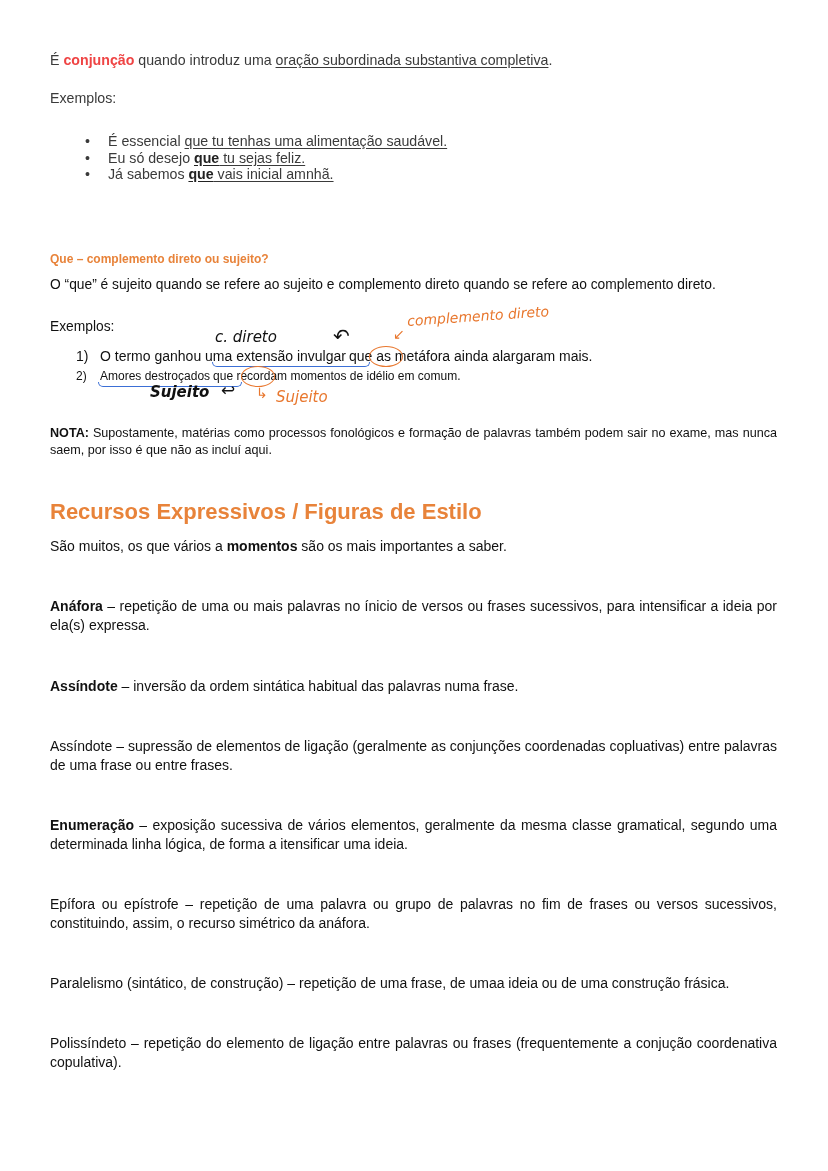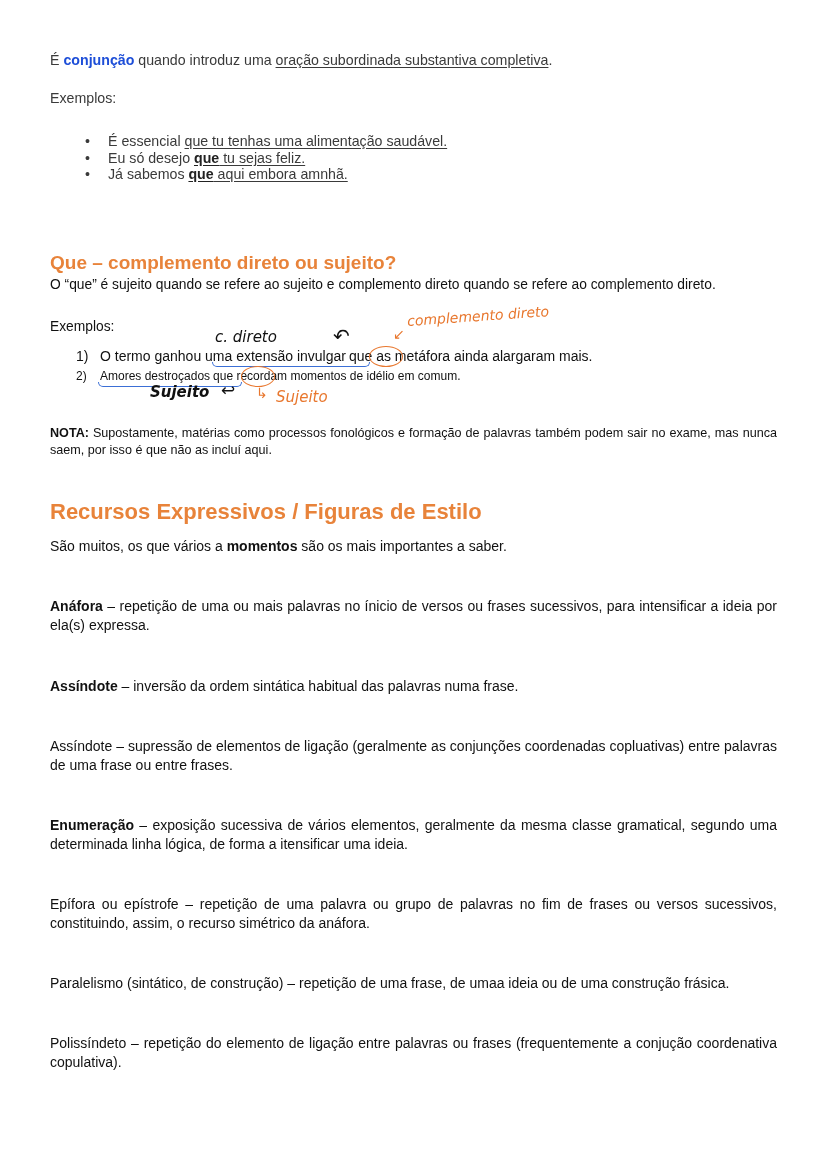--- a/index.html
+++ b/index.html
@@ -5,50 +5,50 @@
     html, body { margin: 0; padding: 0; background: #ffffff; }
     body {
       width: 828px; height: 1171px; position: relative; overflow: hidden;
       font-family: "Liberation Sans", sans-serif; color: #111;
     }
     .abs { position: absolute; }
     .txt { font-size: 14.2px; line-height: 19px; }
     .grey { color: #3a3a3a; }
     .u { text-decoration: underline; text-underline-offset: 2px; text-align: center; }
     .b { font-weight: bold; }
-    .h2 { color: #E8833A; font-weight: bold; font-size: 19px; }
+    .h2 { color: #E8833A; font-weight: bold; font-size: 12px; }
     .h1 { color: #E8833A; font-weight: bold; font-size: 22px; }
     .justify { text-align: justify; width: 727px; }
     ul.bul { margin: 8px; padding: 0; list-style: none; }
     ul.bul li { position: relative; padding-left: 50px; line-height: 16.5px; font-size: 14.2px; color: #3a3a3a; }
     ul.bul li::before { content: "•"; position: absolute; left: 27px; color: #3a3a3a; }
     .num { display: inline-block; width: 24px; }
     .hand { font-family: "DejaVu Sans", sans-serif; font-style: italic; }
     .orange { color: #E8772E; }
     .circle {
       position: absolute; border: 1.6px solid #E8772E; border-radius: 50%;
     }
     .bluebracket {
       position: absolute; border: 1.6px solid #3b6fd6; border-top: none;
       border-radius: 0 0 6px 6px; height: 4px;
     }
   </style>
 </head>
 <body>
 
 <div class="abs txt grey" style="left:50px; top:51px;">
-  <span>É </span><span class="b" style="color:#1d4ed8">conjunção</span><span> quando introduz uma </span><span class="u">oração subordinada substantiva completiva</span><span>.</span>
+  <span>É </span><span class="b" style="color:#ef4444">conjunção</span><span> quando introduz uma </span><span class="u">oração subordinada substantiva completiva</span><span>.</span>
 </div>
 
 <div class="abs txt grey" style="left:50px; top:89px;">Exemplos:</div>
 
 <ul class="abs bul" style="left:50px; top:125px; width:700px;">
   <li><span>É essencial </span><span class="u">que tu tenhas uma alimentação saudável.</span></li>
   <li><span>Eu só desejo </span><span class="u b" style="color:#222">que</span><span class="u"> tu sejas feliz.</span></li>
-  <li><span>Já sabemos </span><span class="u b" style="color:#222">que</span><span class="u"> aqui embora amnhã.</span></li>
+  <li><span>Já sabemos </span><span class="u b" style="color:#222">que</span><span class="u"> vais inicial amnhã.</span></li>
 </ul>
 
 <div class="abs h2" style="left:50px; top:252px;">Que – complemento direto ou sujeito?</div>
 <div class="abs txt" style="left:50px; top:275px; font-size:13.8px;">O “que” é sujeito quando se refere ao sujeito e complemento direto quando se refere ao complemento direto.</div>
 <div class="abs txt" style="left:50px; top:317px; font-size:13.8px;">Exemplos:</div>
 
 <div class="abs hand" style="left:215px; top:328px; font-size:15px; color:#111;">c. direto</div>
 <div class="abs" style="left:333px; top:326px; font-size:20px; color:#111; line-height:20px;">↶</div>
 <div class="abs orange" style="left:393px; top:326px; font-size:14px;">↙</div>
 <div class="abs hand orange" style="left:407px; top:308px; font-size:14px; transform:rotate(-4deg);">complemento direto</div>

